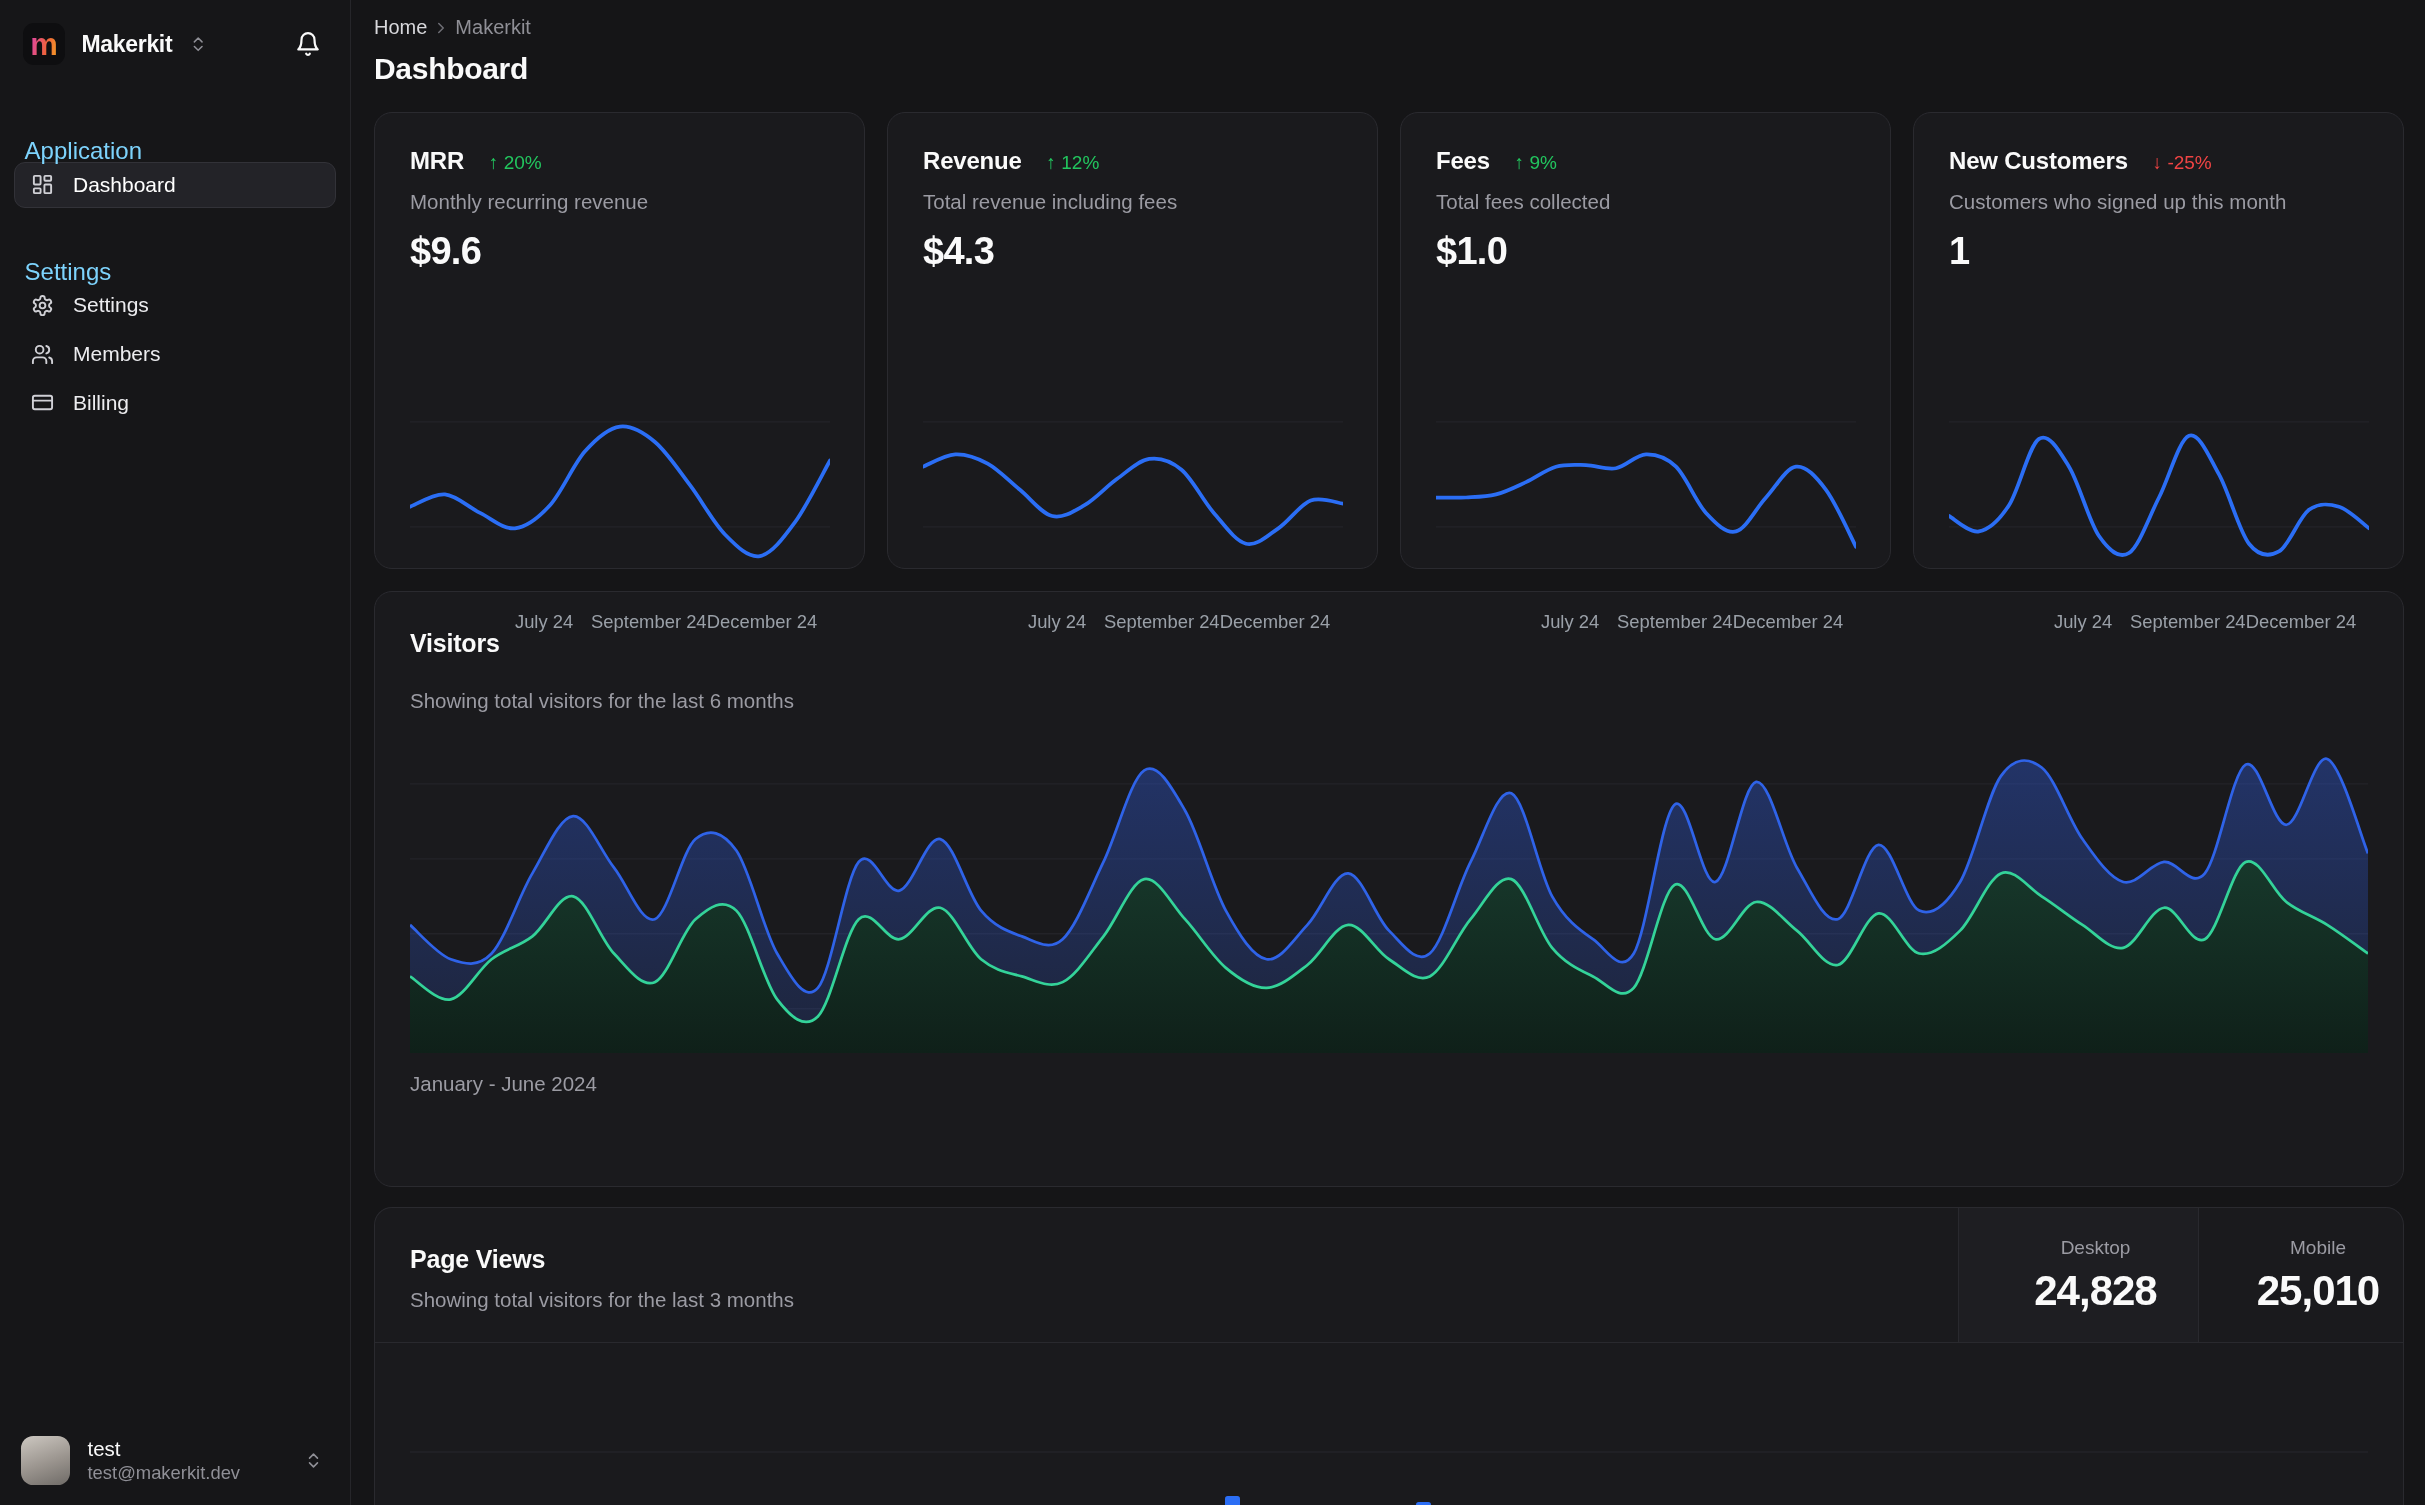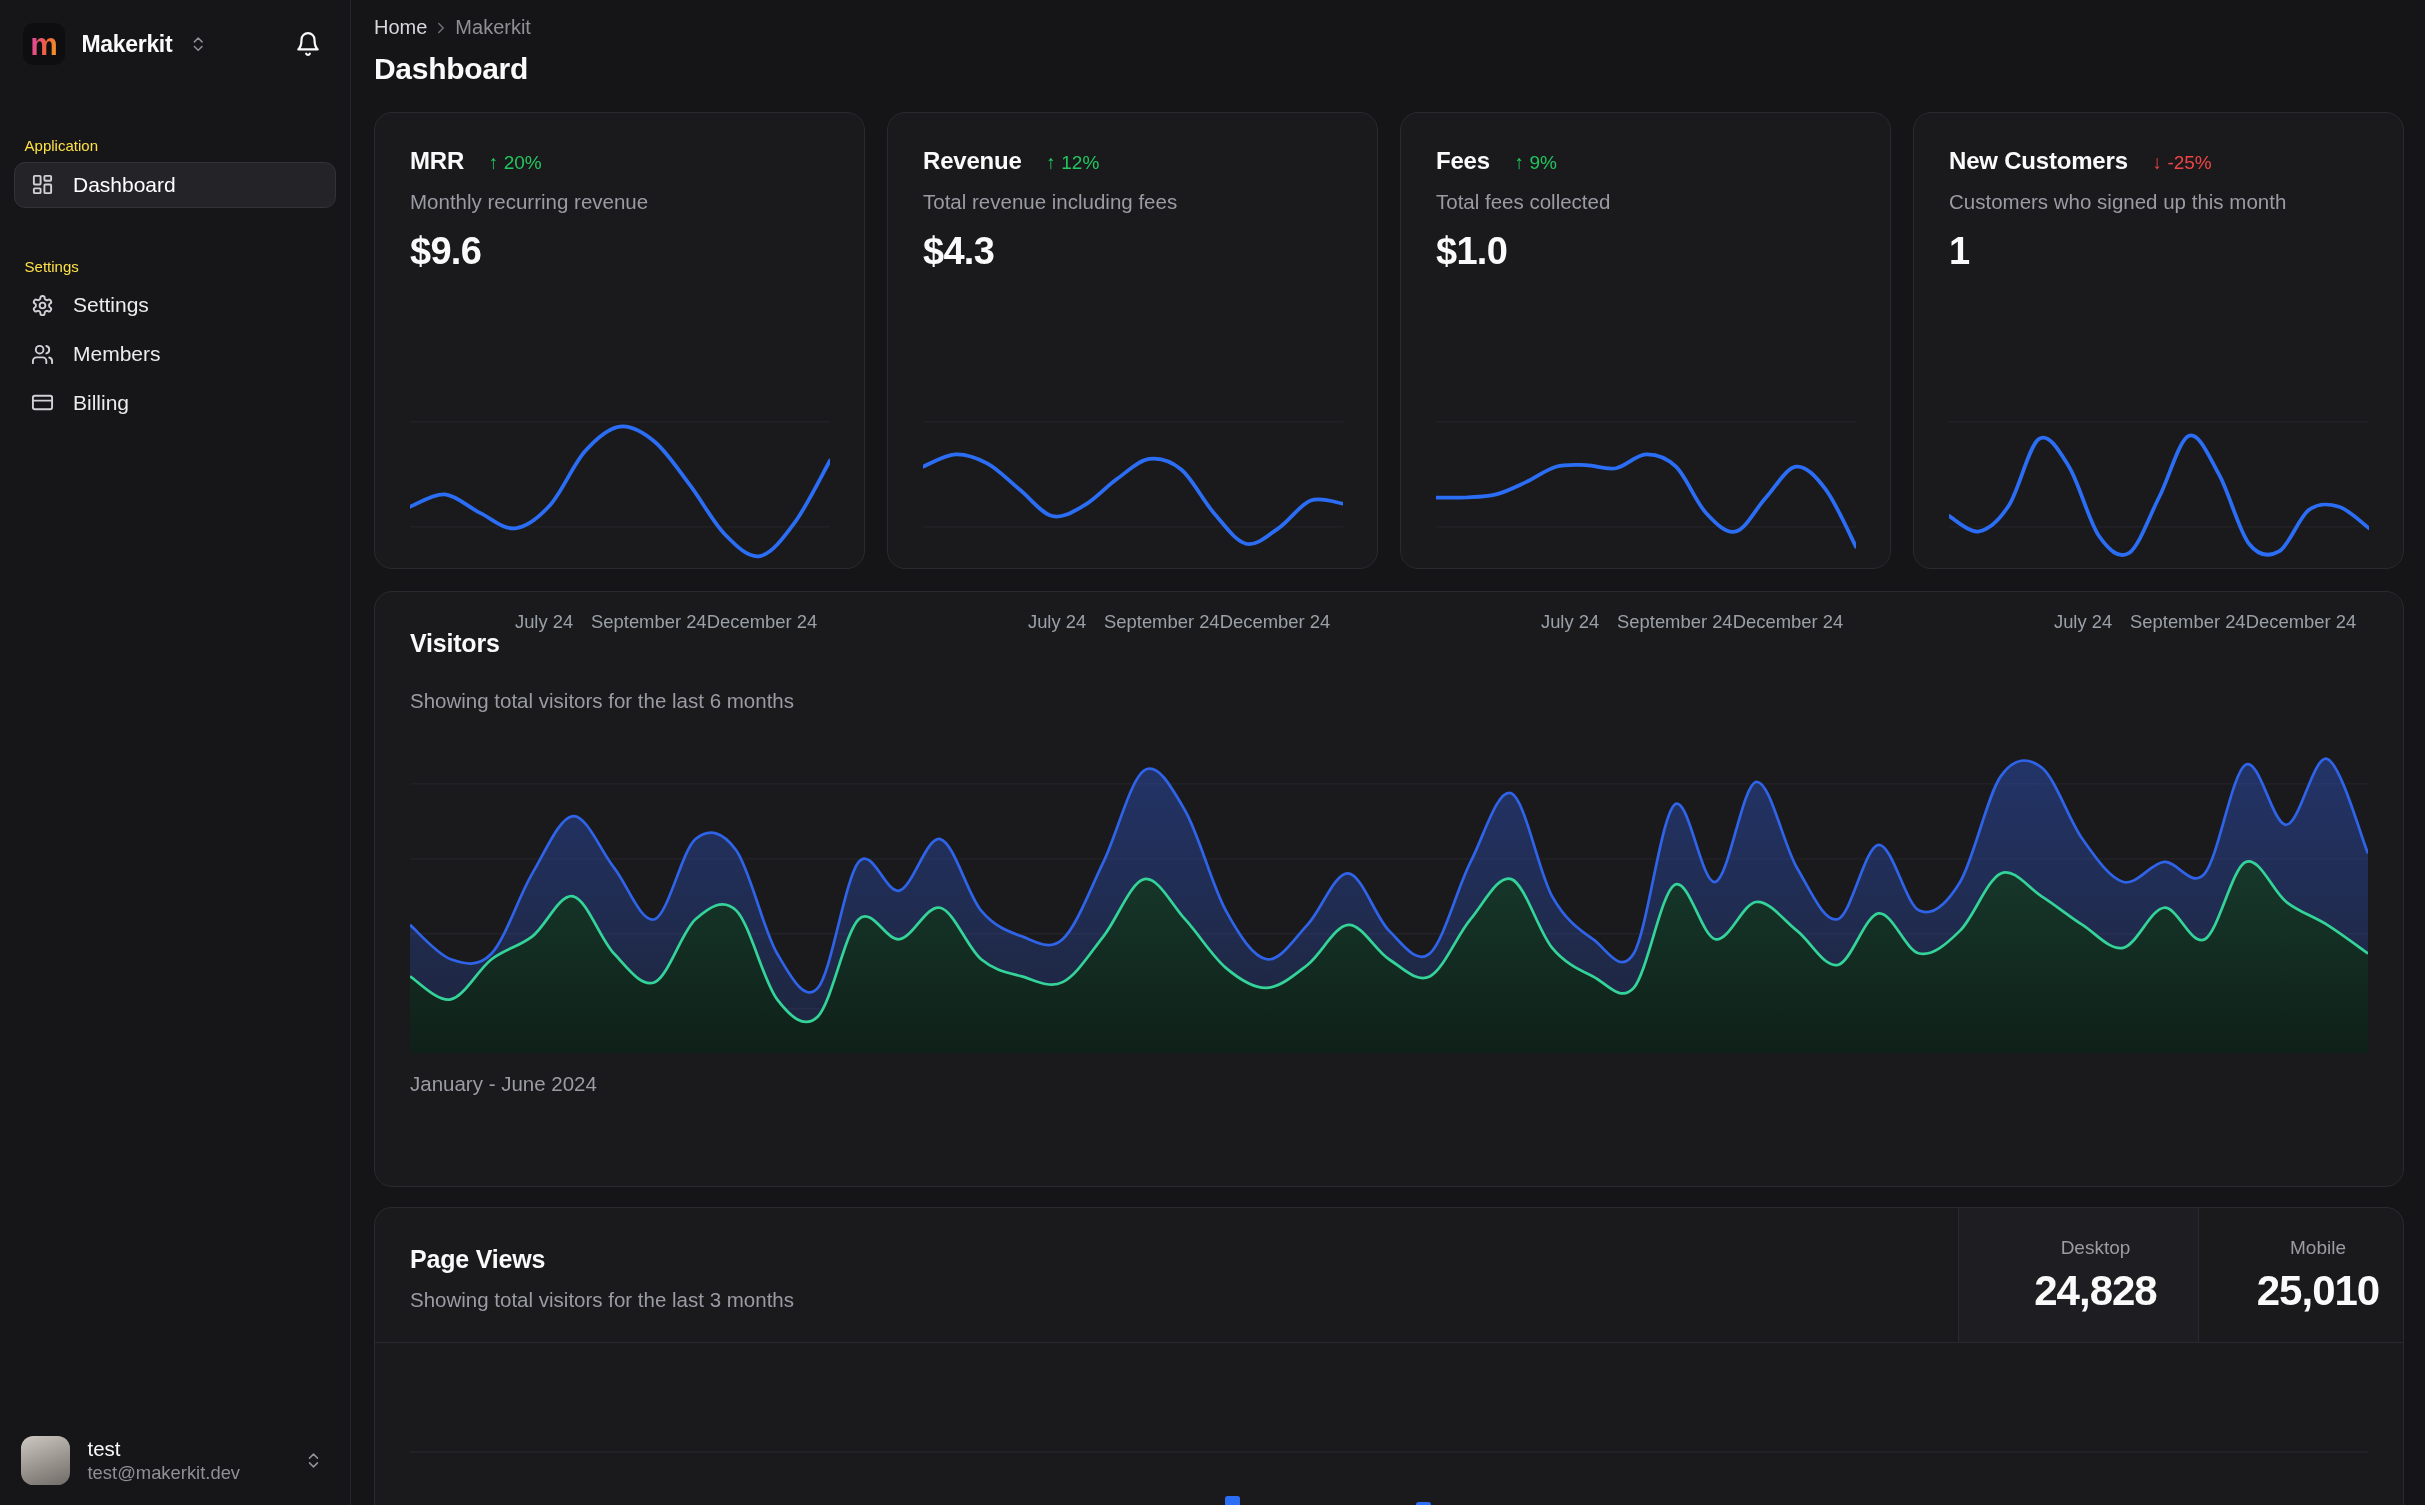--- a/index.html
+++ b/index.html
@@ -20,21 +20,21 @@
   .logo { width:42px; height:42px; border-radius:11px; background:#0e0e10;
     display:flex; align-items:center; justify-content:center;
     font-size:31px; font-weight:700; line-height:1; }
   .logo span { background:linear-gradient(100deg,#e0479e 10%,#ef6339 60%,#f5a623 100%);
     -webkit-background-clip:text; background-clip:text; color:transparent; }
   .brand-name { font-size:23px; font-weight:600; letter-spacing:-0.3px; }
   .icon { color:#8f8f96; }
   .icon-btn { background:none; border:none; padding:0; cursor:pointer; color:#fafafa; }
 
   nav { padding:0 13.6px; }
-  .section-label { font-size:15px; color:#fde047; margin:0 11px; height:22px; }
+  .section-label { font-size:24px; color:#7dd3fc; margin:0 11px; height:22px; }
   .sec-1 { margin-top:72px; }
   .sec-2 { margin-top:50px; }
   .nav-item { display:flex; align-items:center; gap:19px; height:46px; padding:0 16.4px;
     border-radius:11px; font-size:21px; color:#ececef; margin-top:2.7px; cursor:pointer;
     border:1.4px solid transparent; }
   .nav-item:first-of-type { margin-top:4.1px; }
   .nav-item.active { background:#232328; border-color:#323238; color:#ffffff; }
   .nav-item .icon { color:#d0d0d5; }
 
   .user-footer { position:absolute; left:0; bottom:0; width:100%;

